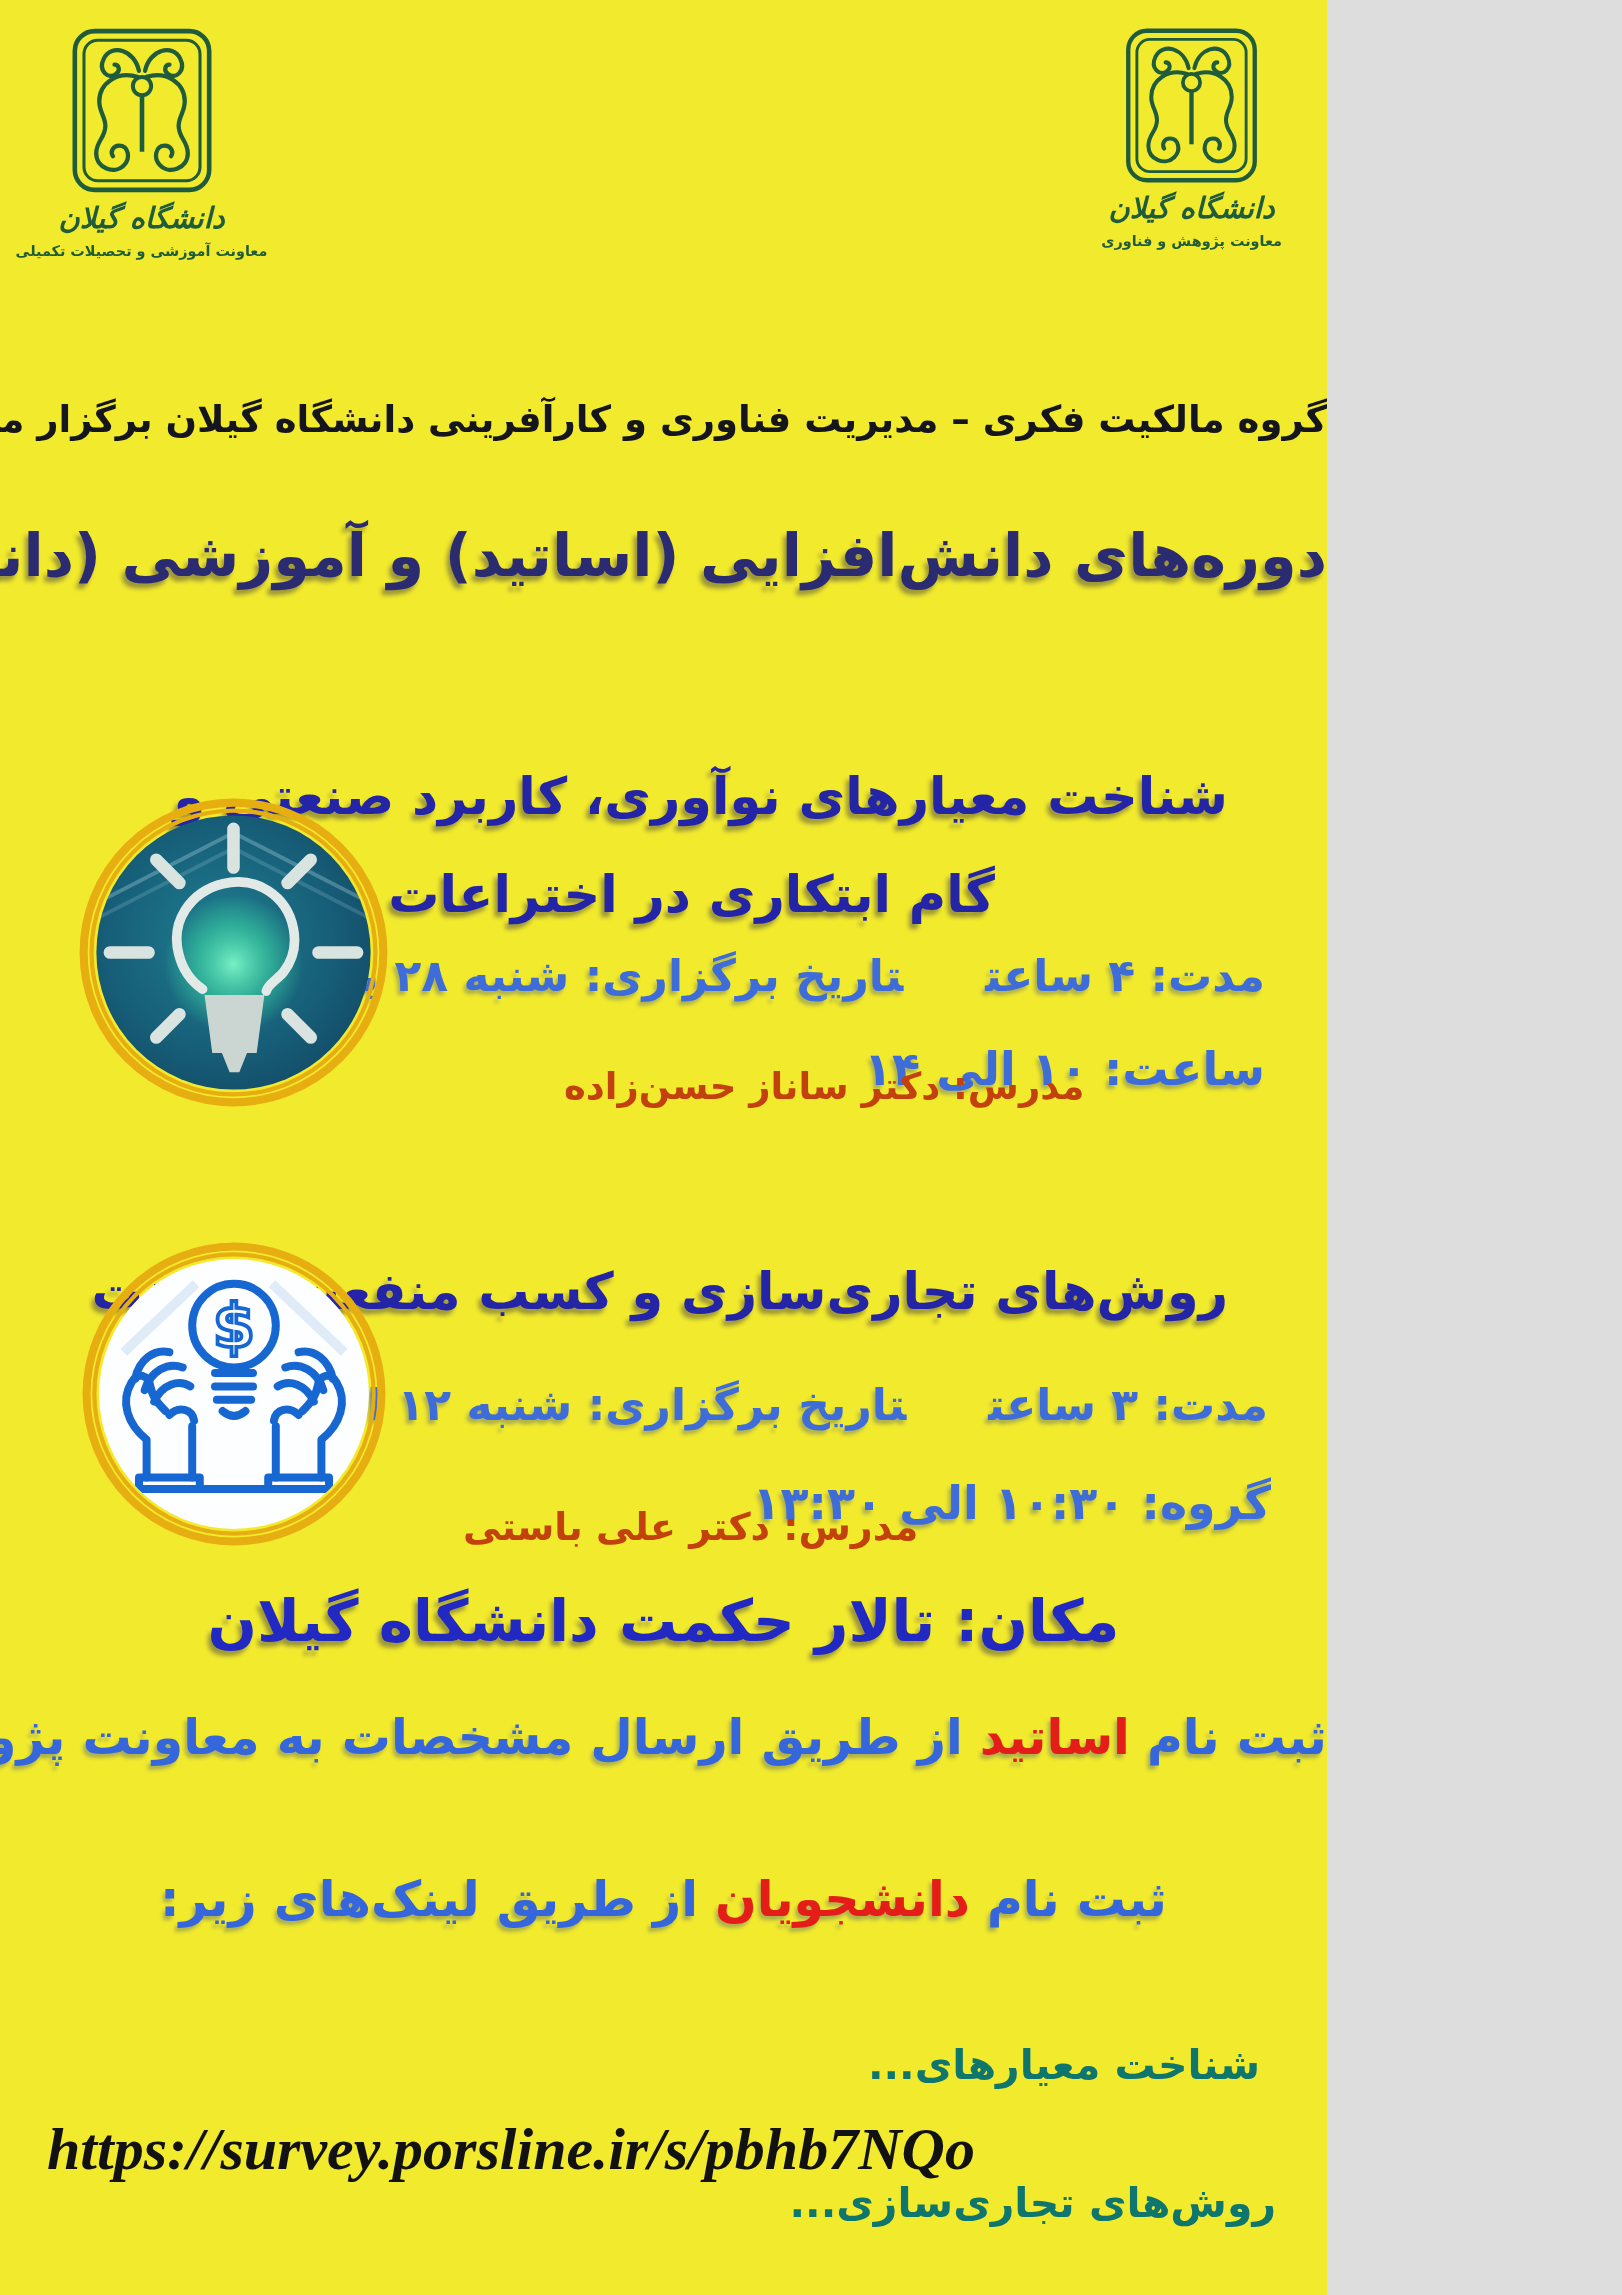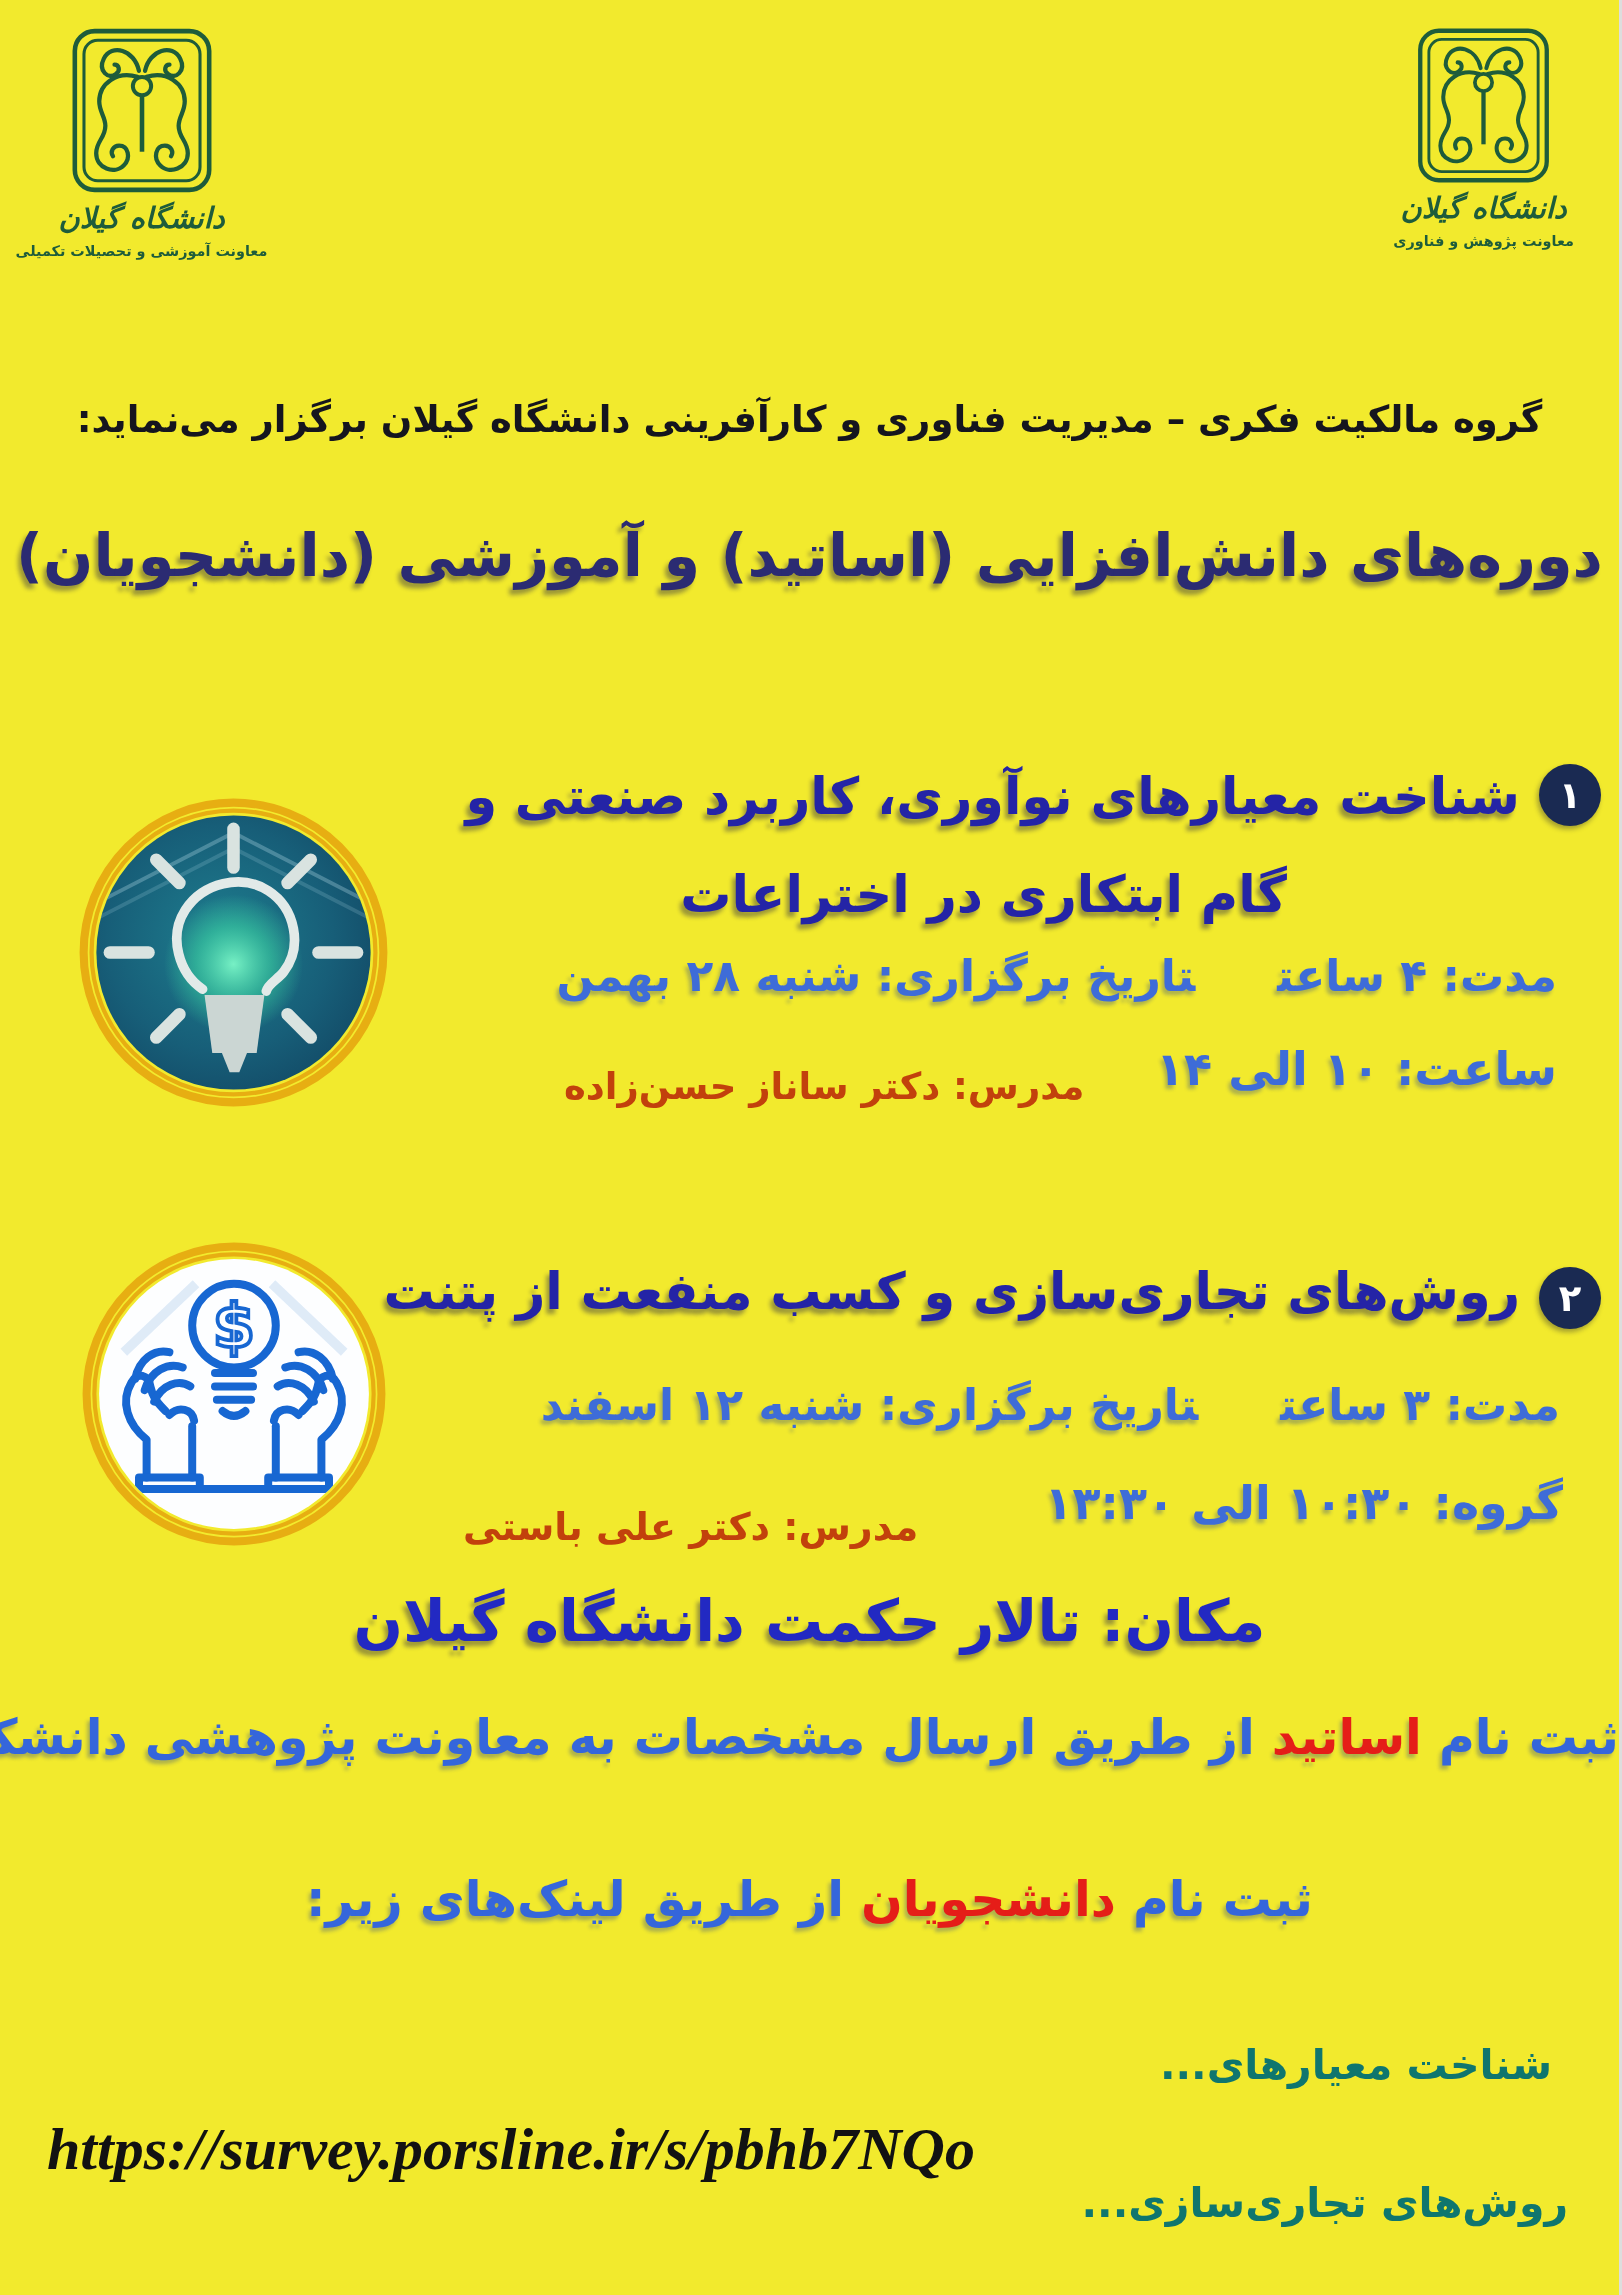--- a/index.html
+++ b/index.html
@@ -1,16 +1,16 @@
 <!DOCTYPE html>
 <html lang="fa" style="font-size:10.5px"><head>
 <meta charset="utf-8">
 <style>
   html,body{margin:0;padding:0;background:#ddd;}
-  #poster{position:relative;width:1619px;height:2295px;background:#F2EA2D;overflow:hidden;
+  #poster{position:relative;width:1327px;height:2295px;background:#F2EA2D;overflow:hidden;
           font-family:"DejaVu Sans",sans-serif;}
   .abs{position:absolute;}
   .rtl{direction:rtl;unicode-bidi:isolate;}
   .nowrap{white-space:nowrap;}
   .center{left:0;right:0;text-align:center;}
   .b{font-weight:bold;}
   .navy-shadow{text-shadow:-3.3px 4.6px 4.6px rgba(25,25,70,.40);}
   .blue-shadow{text-shadow:-2.6px 3.9px 3.9px rgba(30,60,140,.32);}
 
   .logo{display:flex;flex-direction:column;align-items:center;color:#1E5C3B;text-align:center;}

